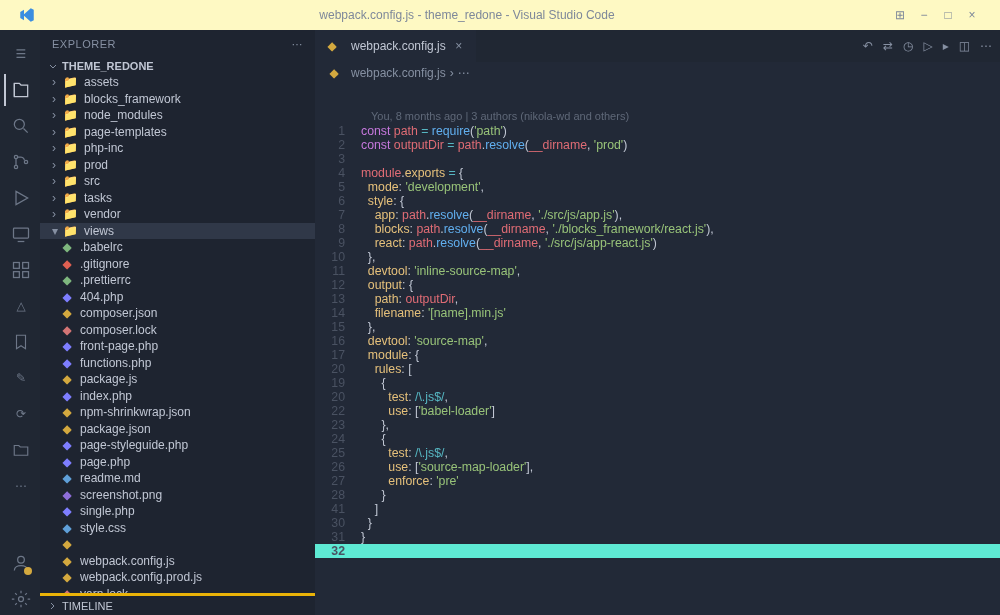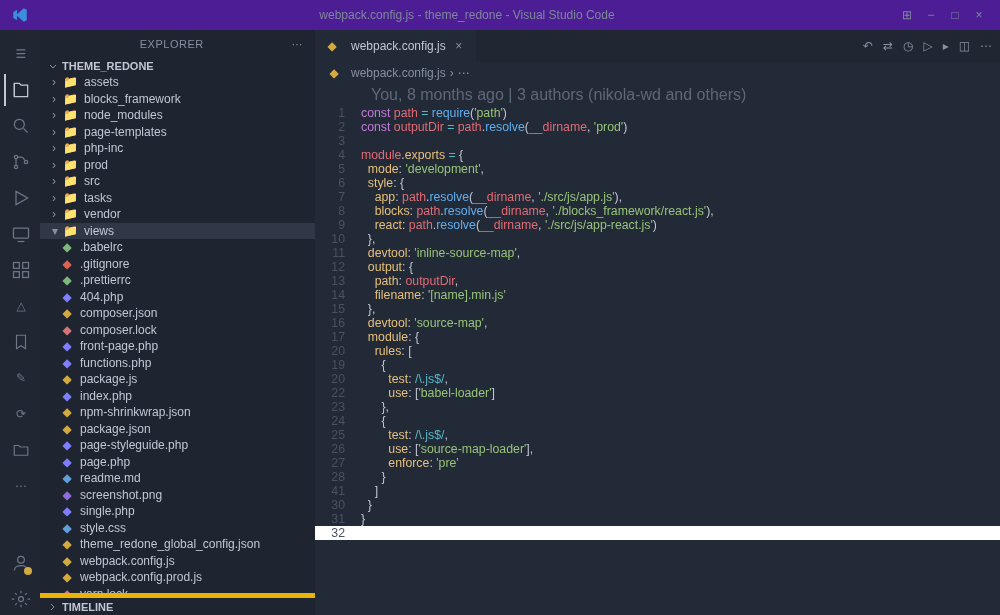--- a/index.html
+++ b/index.html
@@ -1,31 +1,31 @@
 <!DOCTYPE html>
 <html><head>
 <meta charset="utf-8">
 <style>
 * { margin:0; padding:0; box-sizing:border-box; font-family:'Segoe UI',Arial,sans-serif; }
 body { width:1000px; height:615px; background:#1e2430; color:#c1c7d4; overflow:hidden; font-size:12px; }
-.titlebar { height:30px; background:#4c1d95; display:flex; align-items:center; padding:0 11px; }
+.titlebar { height:30px; background:#fef9c3; display:flex; align-items:center; padding:0 18px; }
 .tb-logo { width:18px; height:18px; margin-right:8px; }
 .tb-title { flex:1; text-align:center; color:#7e889a; font-size:12px; }
 .tb-controls { display:flex; gap:4px; }
 .tb-btn { width:20px; height:20px; display:flex; align-items:center; justify-content:center; color:#7e889a; cursor:pointer; }
 .main { display:flex; height:585px; }
 .activitybar { width:40px; background:#202733; display:flex; flex-direction:column; align-items:center; padding-top:8px; gap:4px; }
 .ab-item { width:32px; height:32px; display:flex; align-items:center; justify-content:center; color:#6d7788; cursor:pointer; border-left:2px solid transparent; }
 .ab-item.active { color:#c1c7d4; border-left-color:#c1c7d4; }
 .ab-spacer { flex:1; }
 .ab-badge { position:relative; }
 .ab-badge::after { content:''; position:absolute; bottom:4px; right:4px; width:8px; height:8px; background:#d4a93f; border-radius:50%; }
 .sidebar { width:275px; background:#1e2430; display:flex; flex-direction:column; }
 .sb-header { height:28px; padding:0 12px; display:flex; align-items:center; color:#8690a2; font-size:11px; letter-spacing:.5px; }
-.sb-header-title { flex:1;text-align:center; }
+.sb-header-title { flex:1; }
 .sb-dots { color:#8690a2; }
 .sb-section { padding:2px 8px; font-size:11px; font-weight:600; color:#c1c7d4; display:flex; align-items:flex-end; cursor:pointer; }
 .sb-section svg { margin-right:4px; }
 .tree { flex:1; overflow:auto; }
 .tree-item { height:16.5px; display:flex; align-items:center; padding-left:20px; cursor:pointer; font-size:12px; color:#c1c7d4; }
 .tree-item.selected { background:#303848; }
 .tree-item.folder { padding-left:12px; }
 .chev { width:10px; margin-right:2px; color:#8690a2; }
 .ico { width:14px; height:14px; margin-right:6px; display:inline-flex; align-items:center; justify-content:center; }
 .ico-folder { color:#d4a93f; }
@@ -39,33 +39,33 @@
 .ico-git { color:#e06052; }
 .ico-conf { color:#7eb77e; }
 .editor { flex:1; display:flex; flex-direction:column; background:#222937; }
 .tabs { height:32px; background:#202733; display:flex; align-items:center; }
 .tab { height:32px; padding:0 10px; display:flex; align-items:center; gap:6px; background:#222937; color:#c1c7d4; font-size:12px; cursor:pointer; }
 .tab-close { color:#8690a2; width:14px; height:14px; display:flex; align-items:center; justify-content:center; }
 .tab-actions { margin-left:auto; padding-right:8px; display:flex; gap:10px; color:#8690a2; }
 .tab-actions span { cursor:pointer; }
 .breadcrumb { height:22px; padding:0 12px; display:flex; align-items:center; gap:4px; font-size:12px; color:#8690a2; }
 .bc-item { display:flex; align-items:center; gap:4px; }
-.blame { padding:2px 56px; font-size:16px; color:#5f6878; }
+.blame { padding:2px 56px; font-size:11px; color:#5f6878;margin-top:24px; }
 .code { flex:1; overflow:auto; font-family:'Consolas','Courier New',monospace; font-size:12.3px; line-height:14px; }
 .line { display:flex; height:14px; }
-.line.active { background:#ffffff; }
+.line.active { background:#5eead4;font-weight:bold; }
 .gutter { width:46px; text-align:right; padding-right:16px; color:#4a5262; user-select:none; }
 .code-text { white-space:pre; }
 .kw { color:#c678dd; }
 .fn { color:#61afef; }
 .str { color:#98c379; }
 .var { color:#e06c75; }
 .prop { color:#e5c07b; }
 .op { color:#56b6c2; }
-.timeline { height:22px; padding:0 8px; font-size:11px; font-weight:700; display:flex; align-items:center; border-top:5px solid #eab308; }
+.timeline { height:22px; padding:0 8px; font-size:11px; font-weight:400; display:flex; align-items:center; border-top:3px solid #eab308; }
 </style>
 </head>
 <body>
 
 <div class="titlebar">
   <span class="tb-logo">
     <svg viewBox="0 0 24 24" width="18" height="18">
         <path fill="#3b8de0" d="M17 3l4 2v14l-4 2-9-8v6l-5-3V8l5-3v6l9-8z"></path>
       </svg>
   </span>
@@ -278,21 +278,20 @@
         <div class="tree-item">
           <span class="ico ico-php">◆</span>
           <span>single.php</span>
         </div>
         <div class="tree-item">
           <span class="ico ico-css">◆</span>
           <span>style.css</span>
         </div>
         <div class="tree-item">
           <span class="ico ico-json">◆</span>
-          <span>theme_redone_global_config.json</span>
         </div>
         <div class="tree-item">
           <span class="ico ico-js">◆</span>
           <span>webpack.config.js</span>
         </div>
         <div class="tree-item">
           <span class="ico ico-js">◆</span>
           <span>webpack.config.prod.js</span>
         </div>
         <div class="tree-item">

